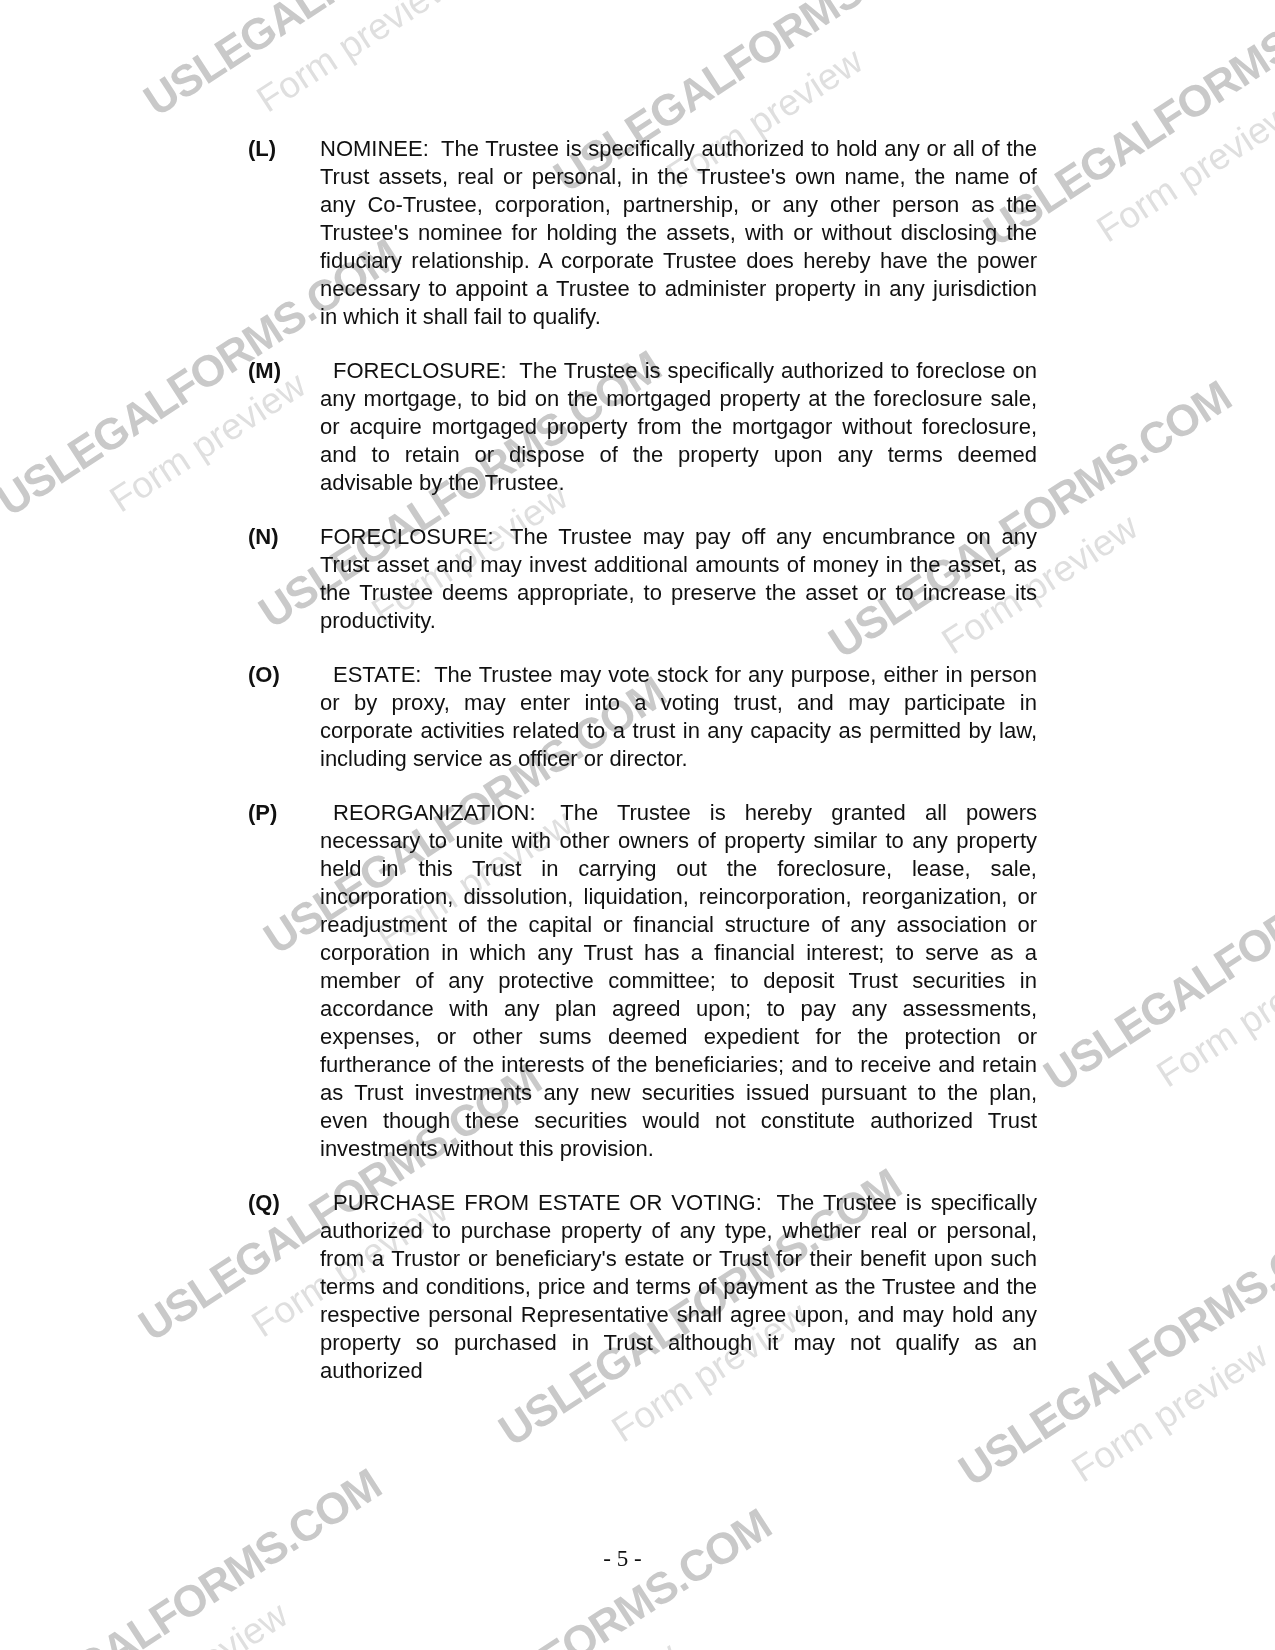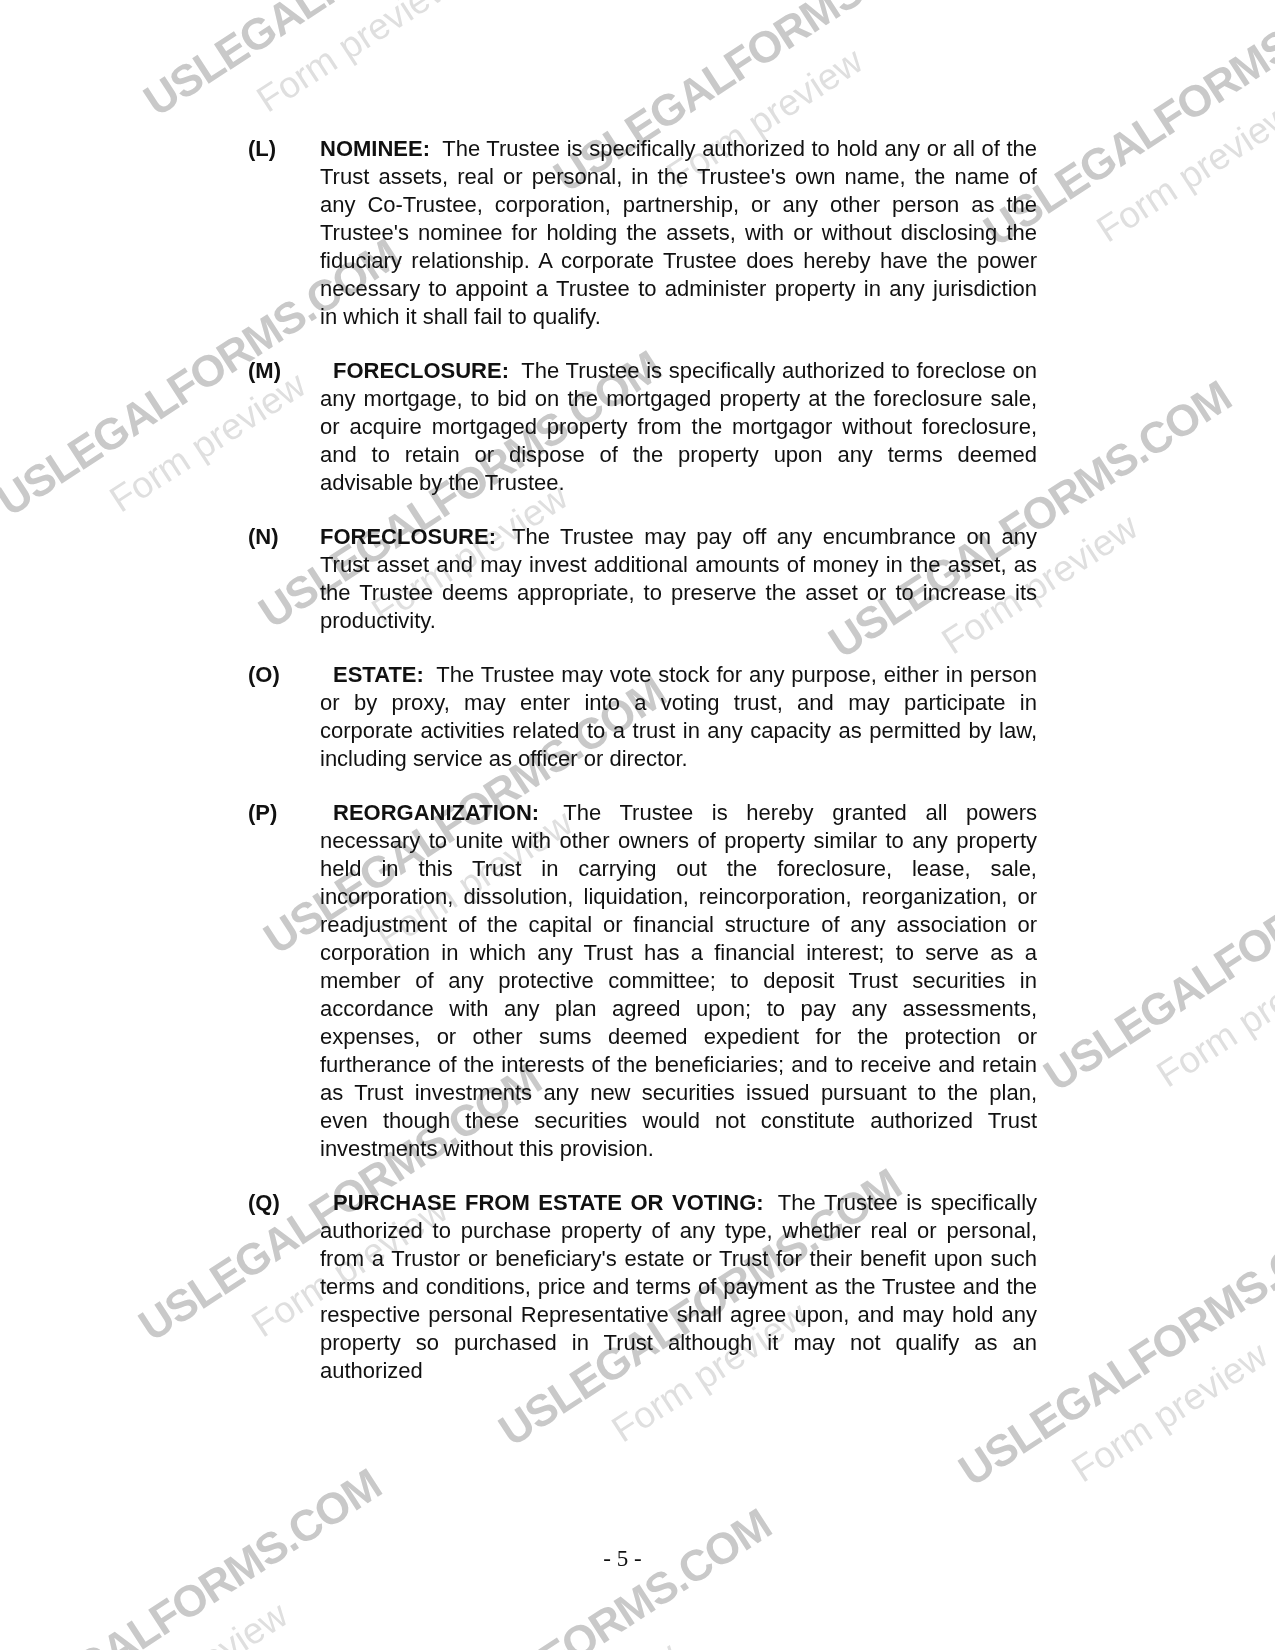--- a/index.html
+++ b/index.html
@@ -56,21 +56,21 @@
   }
   .para{
     width:717px;
     text-align:justify;
     font-size:22px;
     line-height:28px;
     color:#111;
   }
   .para.cont{ text-align-last:justify; }
   .heading{
-    font-weight:bold;
+    font-weight:normal;
     margin-right:6px;
   }
   .h-indent{ margin-left:13px;margin-top:39px; }
 
   .page-number{
     position:absolute;
     left:0;
     right:30px;
     top:1546px;
     text-align:center;

